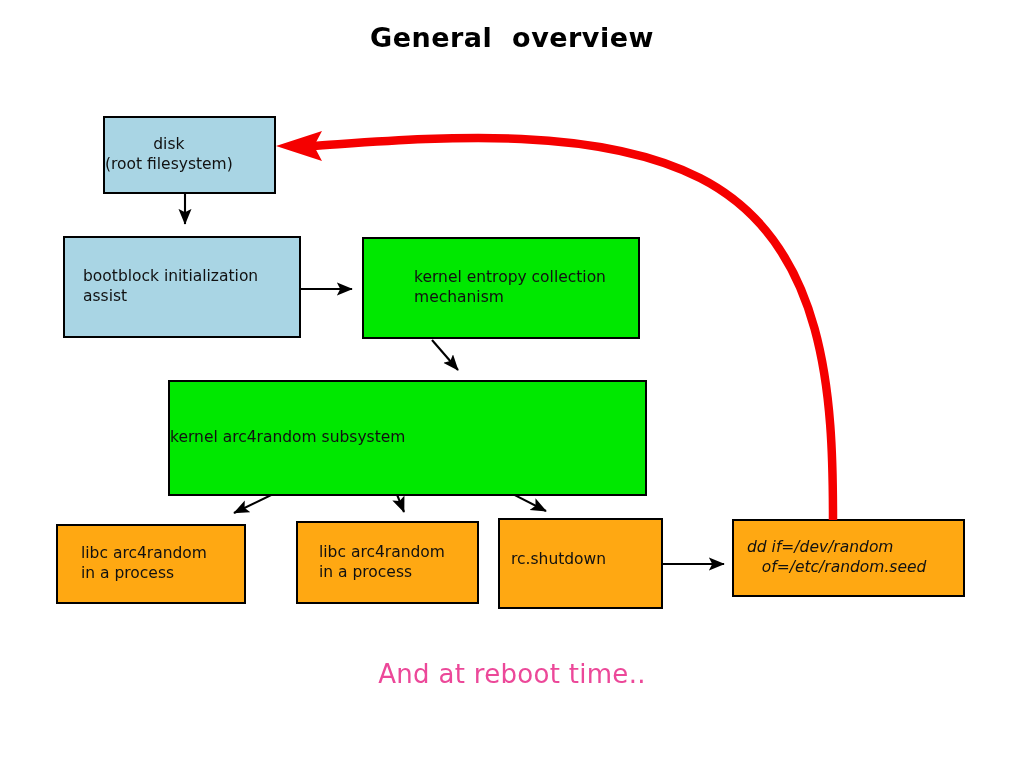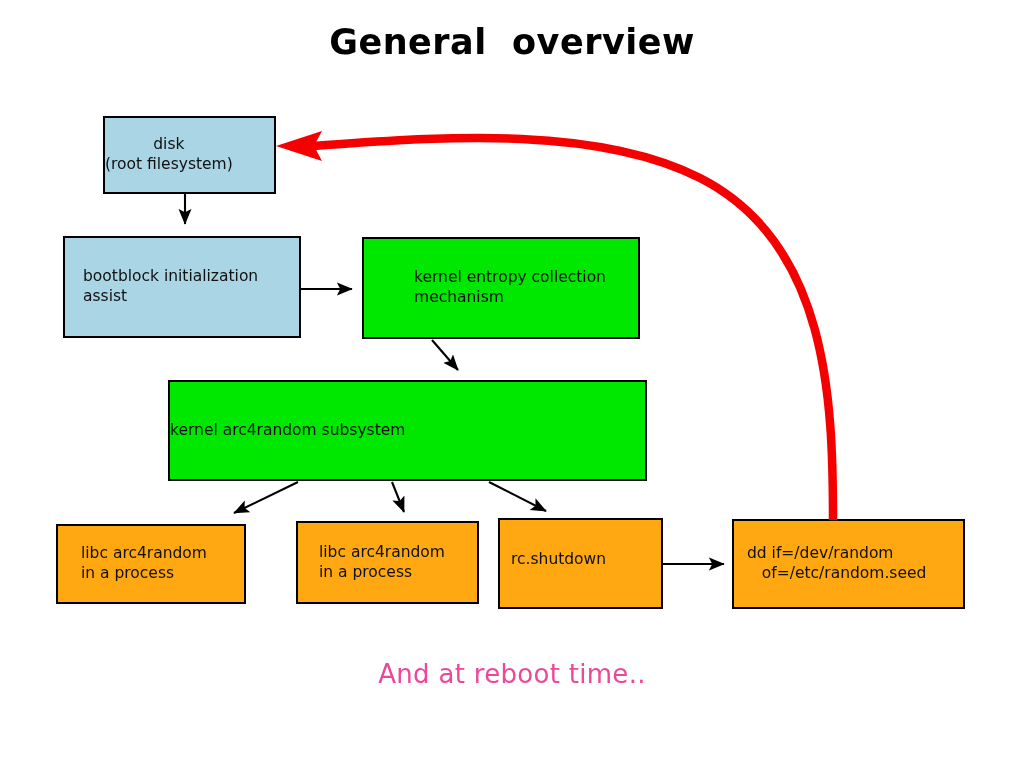--- a/index.html
+++ b/index.html
@@ -22,21 +22,21 @@
     background: #ffffff;
   }
   
   .slide-title {
     position: absolute;
     left: 0;
     top: 22px;
     width: 1024px;
     text-align: center;
     font-family: "DejaVu Sans", sans-serif;
-    font-size: 35px;
+    font-size: 27px;
     font-weight: bold;
     letter-spacing: 0.5px;
     color: #000000;
     white-space: pre;
   }
   .slide-caption {
     position: absolute;
     left: 0;
     top: 659px;
     width: 1024px;
@@ -141,39 +141,39 @@
   <div class="node fill-blue align-left" style="left:63px; top:236px; width:238px; height:102px;">
     <span class="label">bootblock initialization
 assist</span>
   </div>
 
   <div class="node fill-green align-left" style="left:362px; top:237px; width:278px; height:102px;justify-content:center;">
     <span class="label">kernel entropy collection
 mechanism</span>
   </div>
 
-  <div class="node fill-green align-center" style="left:168px; top:380px; width:479px; height:101px;">
+  <div class="node fill-green align-center" style="left:168px; top:380px; width:479px; height:116px;">
     <span class="label">kernel arc4random subsystem</span>
   </div>
 
   <div class="node fill-orange align-left" style="left:56px; top:524px; width:190px; height:80px; padding-left:23px;">
     <span class="label">libc arc4random
 in a process</span>
   </div>
 
   <div class="node fill-orange align-left" style="left:296px; top:521px; width:183px; height:83px; padding-left:21px;">
     <span class="label">libc arc4random
 in a process</span>
   </div>
 
   <div class="node fill-orange align-topleft" style="left:498px; top:518px; width:165px; height:91px;">
     <span class="label">rc.shutdown</span>
   </div>
 
-  <div class="node fill-orange align-left" style="left:732px; top:519px; width:233px; height:90px; padding-left:13px;">
+  <div class="node fill-orange align-left" style="left:732px; top:519px; width:233px; height:78px; padding-left:13px;font-style:italic;">
     <span class="label">dd if=/dev/random
    of=/etc/random.seed</span>
   </div>
 
   <svg id="edges-top" viewBox="0 0 1024 768" xmlns="http://www.w3.org/2000/svg">
     <g>
       <path d="M833,520 C833,400 828,243 700,178 C590,122 420,139 312,146" fill="none" stroke="#f50000" stroke-width="8.5" stroke-linecap="butt"></path>
       <path d="M276,146 L322,131 L314,146 L322,161 z" fill="#f50000"></path>
     </g>
   </svg>

